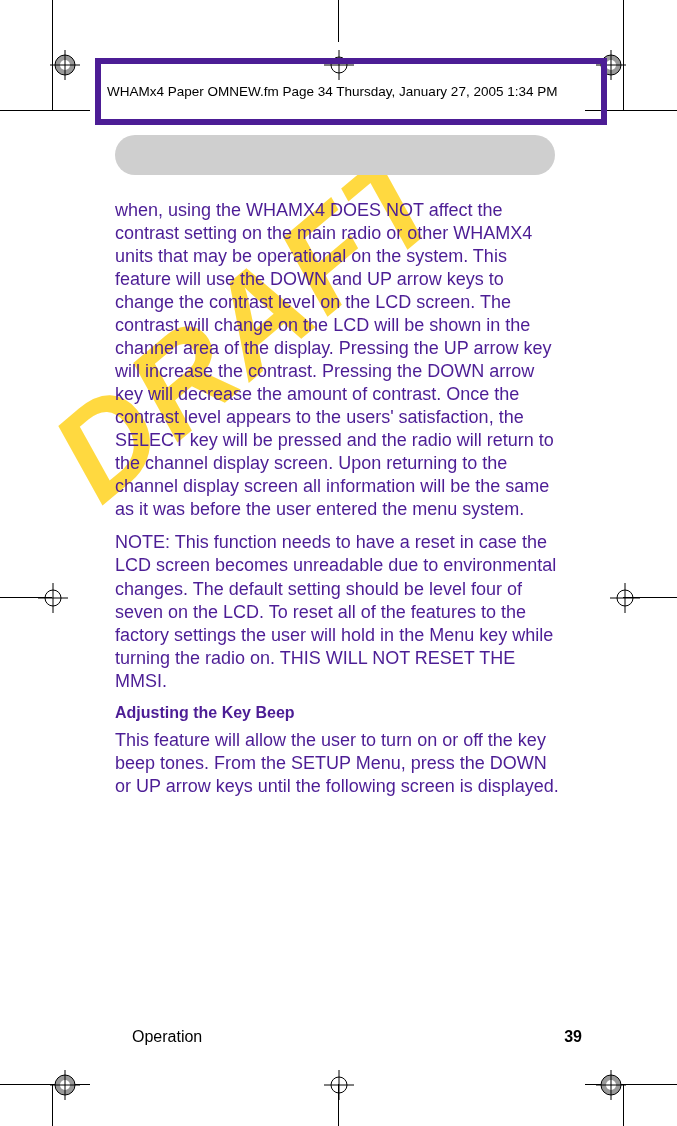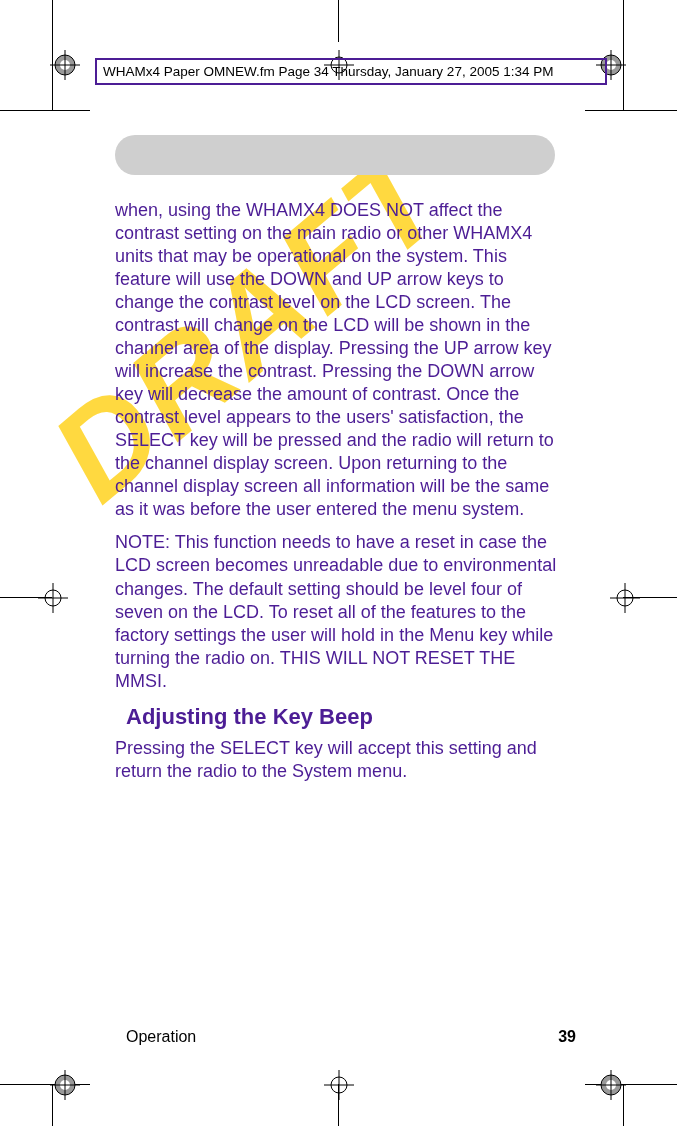--- a/index.html
+++ b/index.html
@@ -45,23 +45,23 @@
   .reg-tm { top: 50px; left: 324px; }
   .reg-bm { top: 1070px; left: 324px; }
   .reg-ml { top: 583px; left: 38px; }
   .reg-mr { top: 583px; left: 610px; }
 
   .running-head {
     position: absolute;
     top: 58px;
     left: 95px;
     right: 70px;
-    border: 2px solid #4c1d95;
+    border: 6px solid #4c1d95;
     font-size: 13.5px;
-    padding: 4px 6px;
+    padding: 20px 6px;
     white-space: nowrap;
     overflow: hidden;
   }
   .content {
     position: absolute;
     top: 135px;
     left: 115px;
     width: 450px;
   }
   .header-bar {
@@ -82,25 +82,25 @@
     transform: rotate(-40deg);
     transform-origin: left bottom;
     letter-spacing: 4px;
     pointer-events: none;
     z-index: 0;
     font-family: Arial, sans-serif;
   }
   .text { position: relative; z-index: 1; font-size: 18px; line-height: 1.28; color:#4c1d95; }
   .para { margin-bottom: 10px; }
   .bold { font-weight: normal; }
-  h2.subhead { font-size: 22px; font-weight: bold; margin: 8px 0 6px 11px; }
+  h2.subhead { font-size: 16px; font-weight: bold; margin: 8px 0 6px 0; }
   .footer {
     position: absolute;
     top: 1028px;
-    left: 126px;
+    left: 132px;
     width: 450px;
     font-size: 16px;
     display: flex;
     justify-content: space-between;
   }
   .footer .pg { font-weight: bold; }
 </style>
 </head>
 <body>
 
@@ -188,20 +188,20 @@
 <div class="watermark">DRAFT</div>
 
 <div class="content">
   <div class="header-bar"></div>
   <div class="text">
     <p class="para">when, using the WHAMX4 DOES NOT affect the contrast setting on the main radio or other WHAMX4 units that may be operational on the system. This feature will use the DOWN and UP arrow keys to change the contrast level on the LCD screen.  The contrast will change on the LCD will be shown in the channel area of the display. Pressing the UP arrow key will increase the contrast. Pressing the DOWN arrow key will decrease the amount of contrast.  Once the contrast level appears to the users' satis­faction, the SELECT key will be pressed and the radio will return to the channel display screen.  Upon returning to the channel display screen all informa­tion will be the same as it was before the user entered the menu system.</p>
     <p class="para">
       <span>NOTE: This function needs to have a reset in case the LCD screen becomes unreadable due to envi­ronmental changes.  The default setting should be level four of seven on the LCD.  To reset </span><span class="bold">all</span><span> of the features to the factory settings the user will hold in the Menu key while turning the radio on.  </span><span class="bold">THIS WILL NOT RESET THE MMSI.</span>
     </p>
     <h2 class="subhead">Adjusting the Key Beep</h2>
-    <p class="para">Pressing the SELECT key will accept this setting and return the radio to the System menu.</p>
+    <p class="para">This feature will allow the user to turn on or off the key beep tones. From the SETUP Menu, press the DOWN or UP arrow keys until the following screen is displayed.</p>
   </div>
 </div>
 
 <div class="footer">
   <span>Operation</span>
   <span class="pg">39</span>
 </div>
 
 </body></html>

